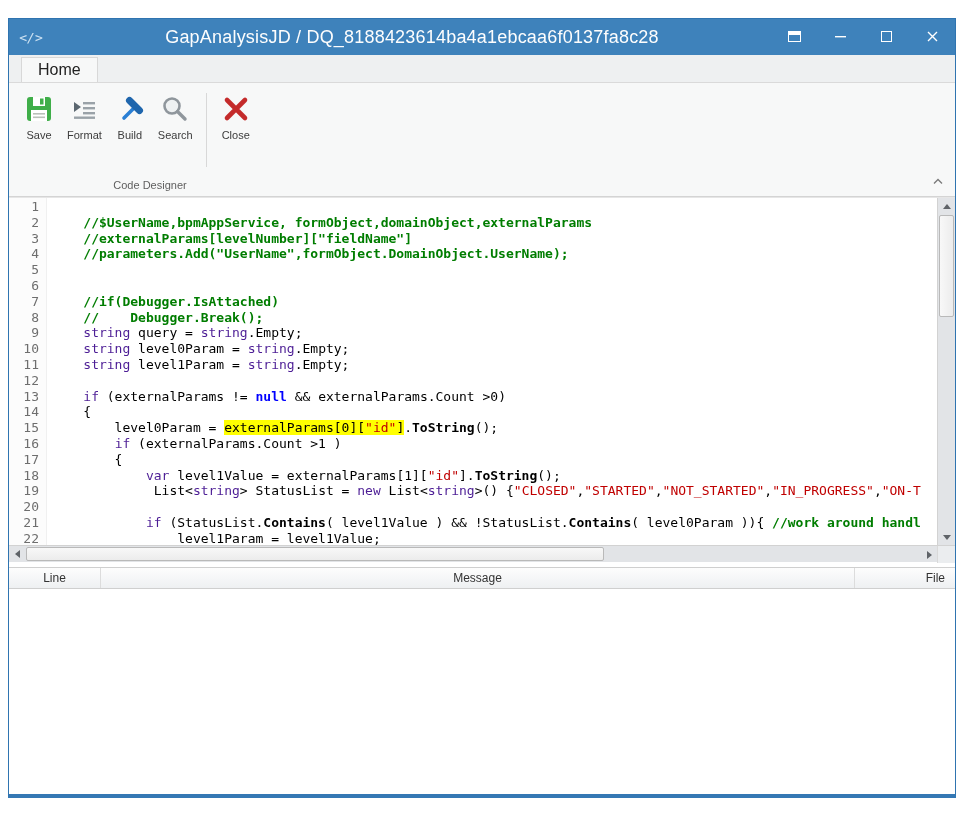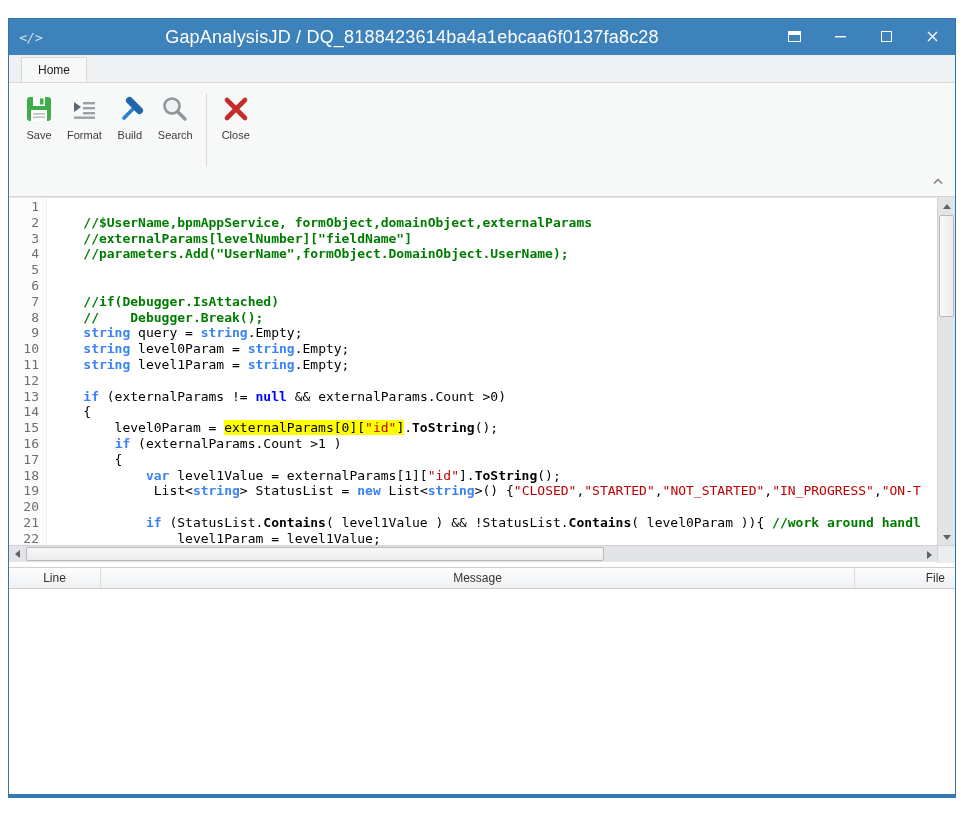--- a/index.html
+++ b/index.html
@@ -16,41 +16,41 @@
   .tb-icon{ width:44px; text-align:center; font:italic 13px "DejaVu Sans Mono", monospace; color:#cfe3f3; }
   .tb-title{ flex:1; text-align:center; font-size:18px; color:#fdfdfd; letter-spacing:.2px;
              white-space:nowrap; overflow:hidden; text-overflow:ellipsis; }
   .tb-controls{ display:flex; }
   .tb-btn{ width:46px; height:36px; display:flex; align-items:center; justify-content:center; cursor:default; }
 
   
   .tabrow{ height:28px; background:#eef0f1; display:flex; align-items:flex-end; padding-left:12px;
            border-bottom:1px solid #dadada; flex:none; }
   .tab-home{ height:25px; padding:0 16px; background:#f7f8f8; border:1px solid #d8d8d8; border-bottom:none;
-             display:flex; align-items:center; font-size:12px; color:#222; }
+             display:flex; align-items:center; font-size:16px; color:#222; }
 
   
   .ribbon{ height:114px; background:#f7f8f8; position:relative; border-bottom:1px solid #d4d4d4; flex:none; }
   .rib-row{ display:flex; align-items:flex-start; padding:8px 0 0 8px; }
   .rib-btn{ min-width:44px; padding:3px 6px; display:flex; flex-direction:column; align-items:center; gap:5px;
             font-size:11px; color:#3c3c3c; }
   .rib-btn .ic{ width:30px; height:30px; display:block; }
   .rib-sep{ width:1px; background:#d8d8d8; height:74px; margin:2px 7px 0 7px; }
   .group-label{ position:absolute; left:8px; bottom:5px; width:266px; text-align:center;
                 font-size:11px; color:#5f5f5f; }
   .rib-chevron{ position:absolute; right:12px; bottom:7px; }
 
   
   .editor{ display:flex; height:348px; background:#fff; border-top:1px solid #e6e6e6; flex:none; overflow:hidden; }
   .gutter{ width:38px; flex:none; padding:1px 7px 0 0; text-align:right; color:#6e6e6e;
            font:13px/15.8px "DejaVu Sans Mono", monospace; background:#fcfcfc; border-right:1px solid #f0f0f0; }
   .code{ flex:1; overflow:hidden; padding:1px 0 0 5px; font:13px/15.8px "DejaVu Sans Mono", monospace;
          white-space:pre; color:#000; }
   .code .c{ color:#007d00;font-weight:bold; }
-  .code .k{ color:#3b82f6;font-weight:bold; }
+  .code .k{ color:#4c1d95; }
   .code .kb{ color:#0000ff; font-weight:bold; }
   .code .s{ color:#c00000; }
   .code .m{ font-weight:bold; }
   .code .h{ background:#ffff00; }
   .code .hs{ background:#ffff00; color:#c00000; }
 
   
   .vscroll{ width:18px; flex:none; background:#e2e4e7; border-left:1px solid #d2d2d2; position:relative; }
   .sb-arrowbox{ height:16px; display:flex; align-items:center; justify-content:center; }
   .sb-arrowbox.h{ width:16px; height:17px; flex:none; }
@@ -174,20 +174,21 @@
       <div class="rib-sep"></div>
       <div class="rib-btn">
         <span class="ic">
           <svg width="30" height="30" viewBox="0 0 30 30">
             <path d="M6 6 L24 24 M24 6 L6 24" stroke="#c42b2b" stroke-width="4.6" stroke-linecap="round"></path>
           </svg>
         </span>
         <span>Close</span>
       </div>
     </div>
+    <div class="group-label">Code Designer</div>
     <div class="rib-chevron">
       <span>
         <svg width="10" height="7">
             <path d="M1 5.5 L5 1.5 L9 5.5" stroke="#7a7a7a" fill="none" stroke-width="1.3"></path>
           </svg>
       </span>
     </div>
   </div>
 
   <div class="editor">

